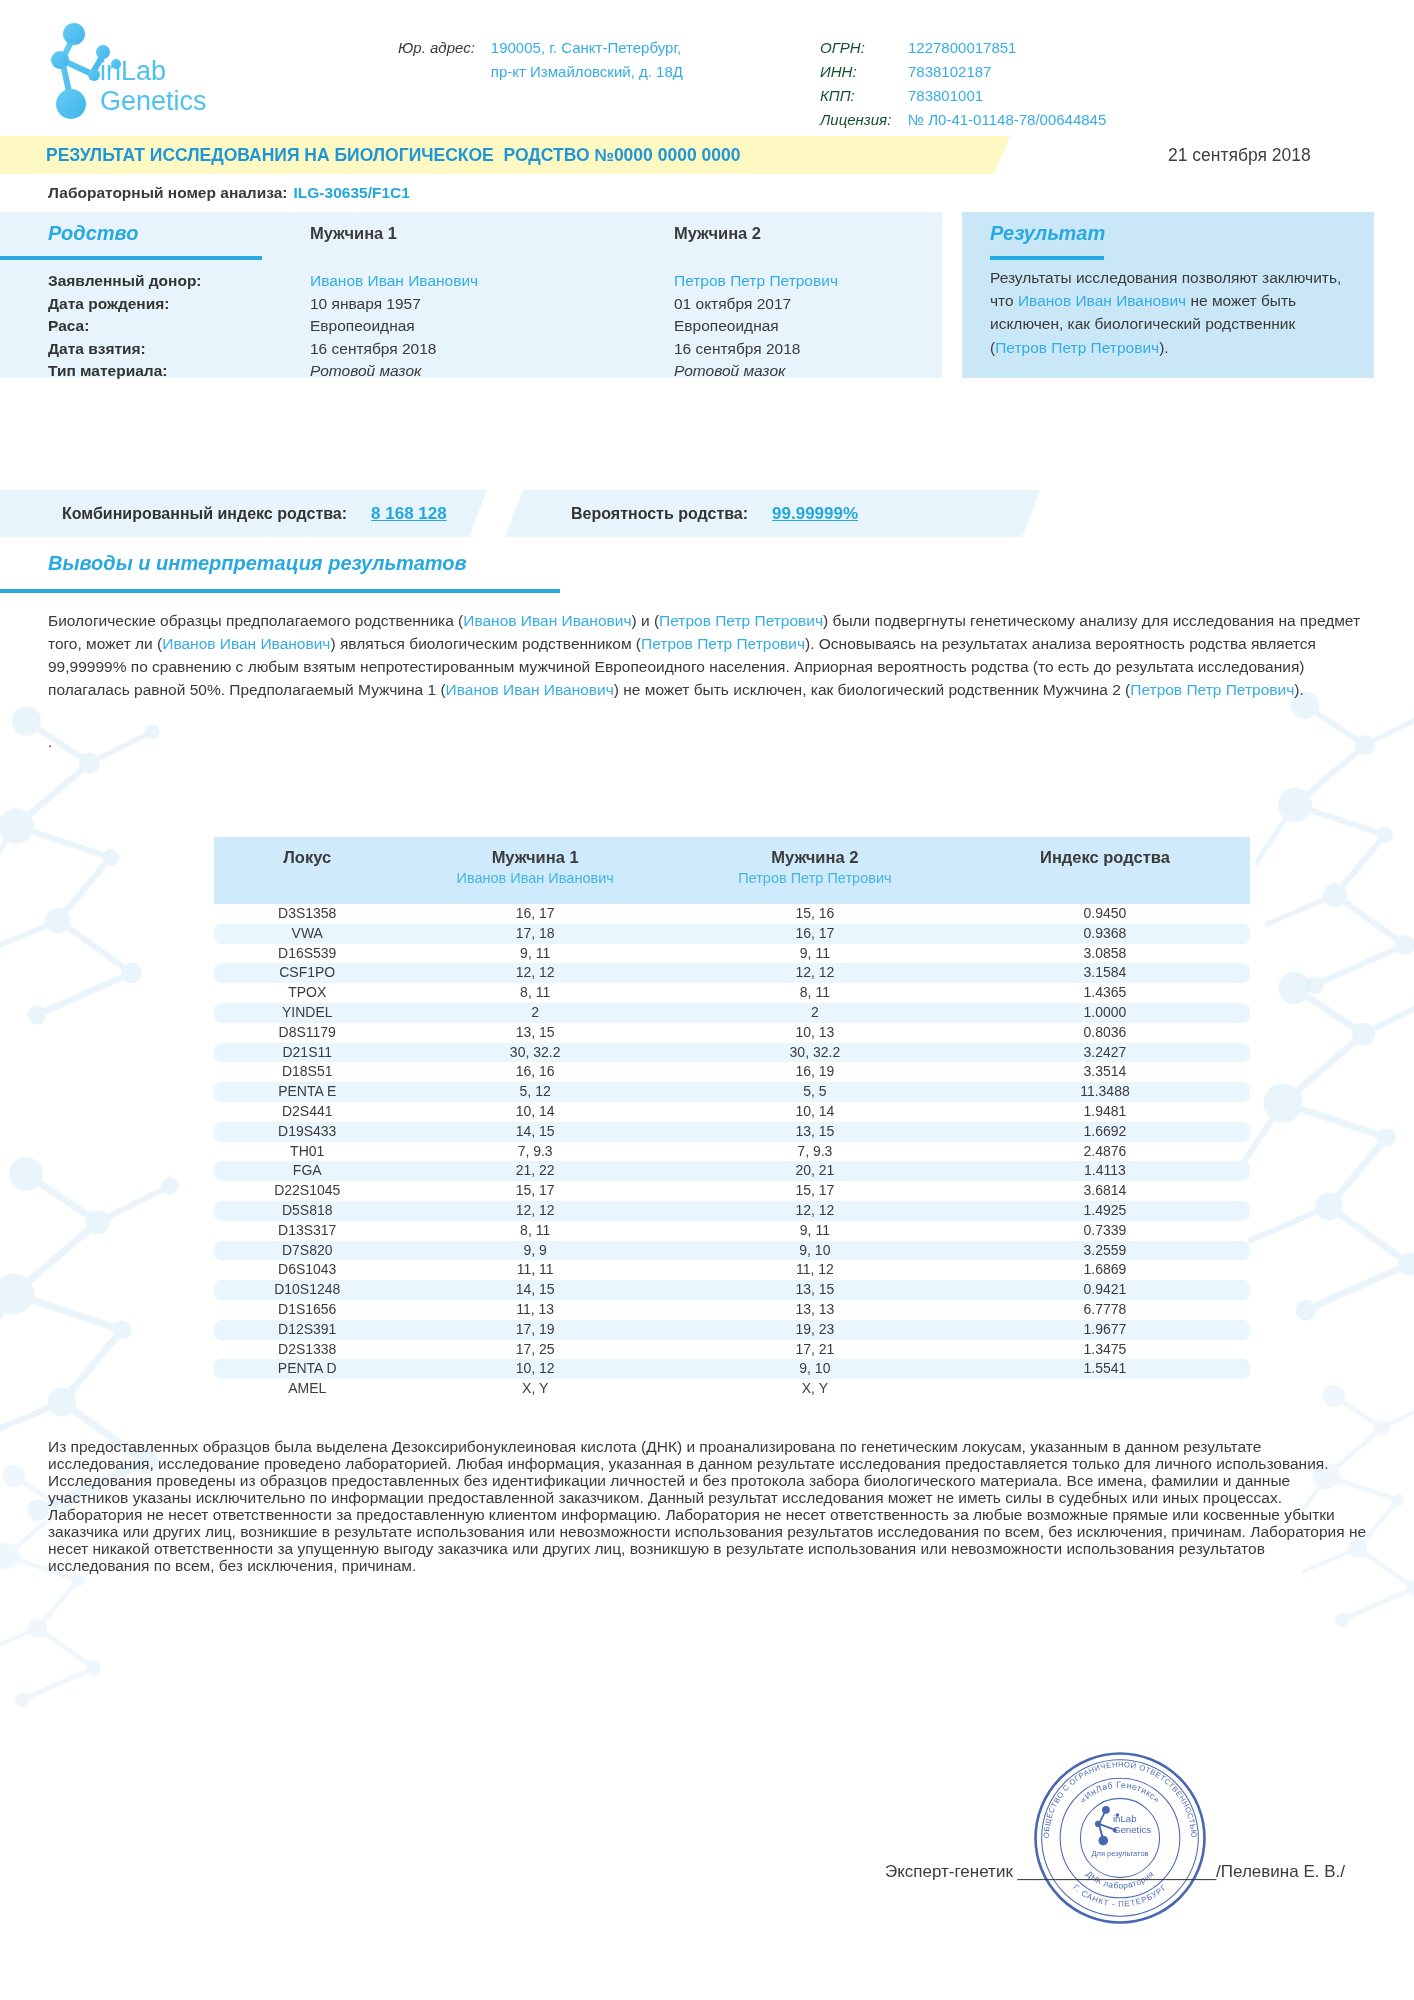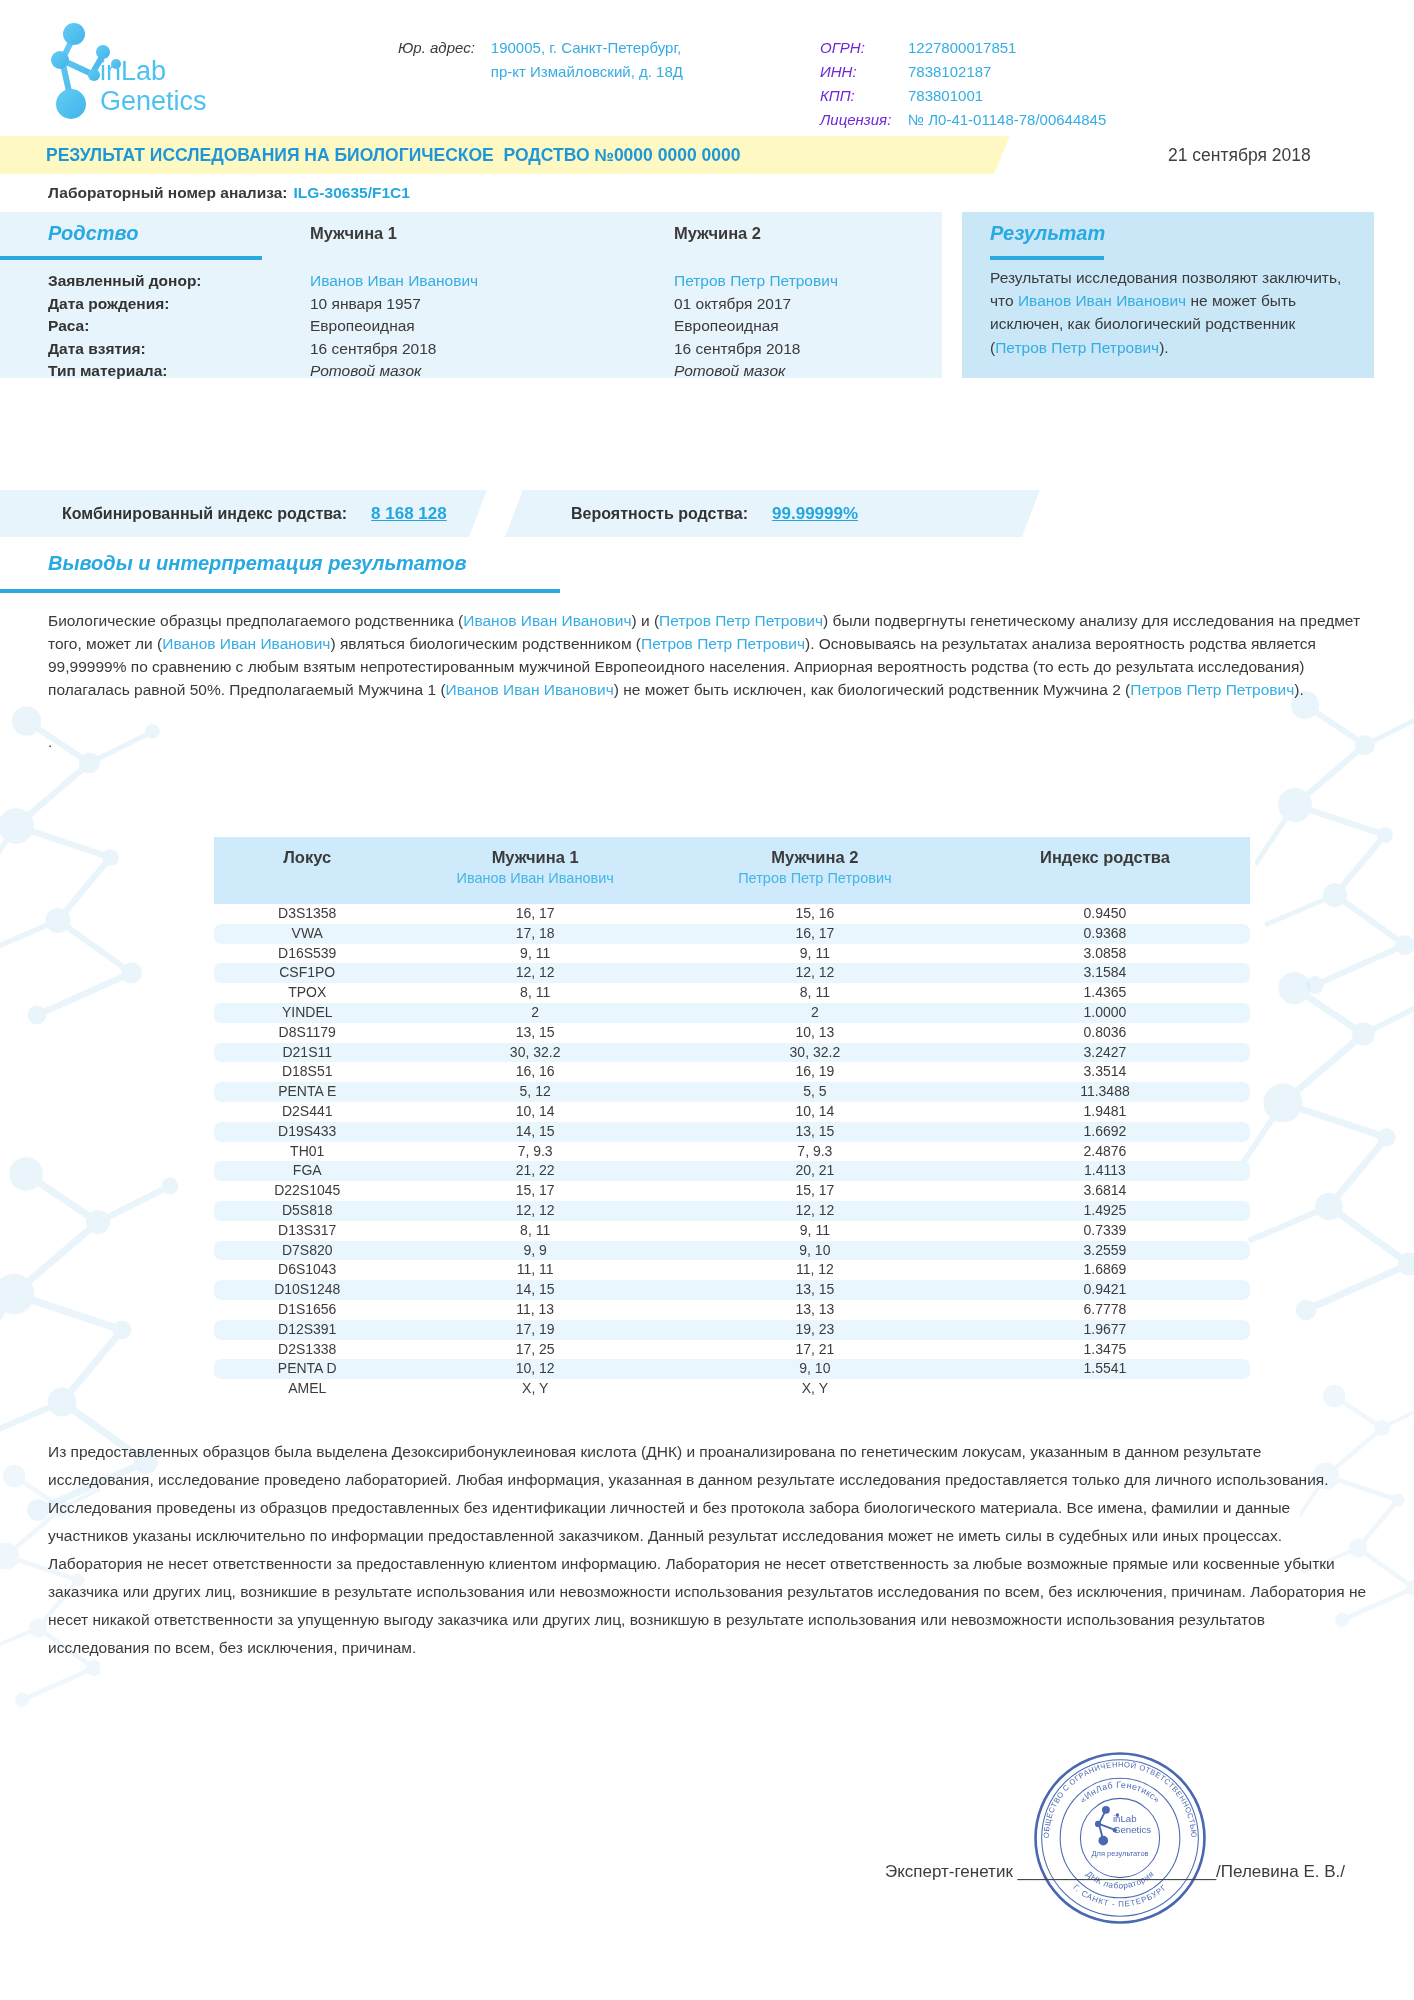--- a/index.html
+++ b/index.html
@@ -6,21 +6,21 @@
   .page{position:relative;width:1414px;height:2000px;background:#fff;overflow:hidden;
         font-family:"Liberation Sans",sans-serif;color:#3a3a3a;}
   .blue{color:#35ADE4;}
   
   .logo{position:absolute;left:40px;top:22px;}
   .addr-block{position:absolute;left:398px;top:36px;font-size:15px;line-height:24px;display:flex;}
   .addr-label{font-style:italic;color:#3a3a3a;margin-right:16px;white-space:nowrap;}
   .addr-lines{color:#35ADE4;}
   .registry{position:absolute;left:820px;top:36px;font-size:15px;line-height:24px;}
   .reg-row{display:flex;}
-  .reg-label{font-style:italic;width:88px;color:#6d28d9;}
+  .reg-label{font-style:italic;width:88px;color:#14532d;}
   .reg-value{color:#35ADE4;white-space:nowrap;}
   
   .title-band{position:absolute;left:0;top:136px;width:1010px;height:38px;background:#fef9c3;
               clip-path:polygon(0 0,100% 0,calc(100% - 16px) 100%,0 100%);}
   .title-text{position:absolute;left:46px;top:0;line-height:38px;font-size:17.5px;font-weight:bold;
               color:#1F97D6;white-space:pre;}
   .title-date{position:absolute;left:1168px;top:136px;height:38px;line-height:38px;font-size:17.5px;color:#3F3F3F;}
   
   .lab-row{position:absolute;left:48px;top:184px;font-size:15.5px;font-weight:bold;}
   .lab-row .val{color:#22A7E0;margin-left:6px;}
@@ -57,21 +57,21 @@
   
   .loci-table{position:absolute;left:214px;top:837px;width:1036px;}
   .thead{background:#CFEAFA;height:67px;display:grid;grid-template-columns:18% 26% 28% 28%;}
   .th{ text-align:center;padding-top:11px;}
   .th-label{font-size:16.5px;font-weight:bold;color:#3b3b3b;}
   .th-sub{font-size:14.5px;color:#45B5E8;margin-top:3px;}
   .trow{display:grid;grid-template-columns:18% 26% 28% 28%;height:19.8px;align-items:center;}
   .trow.alt{background:#EAF6FD;border-radius:7px;}
   .tcell{text-align:center;font-size:14px;color:#3c3c3c;line-height:19.8px;}
   
-  .disclaimer{position:absolute;left:48px;top:1438px;width:1322px;font-size:15.5px;line-height:28px;color:#3a3a3a;}
+  .disclaimer{position:absolute;left:48px;top:1438px;width:1322px;font-size:15.5px;line-height:17px;color:#3a3a3a;}
   
   .signature{position:absolute;left:885px;top:1862px;font-size:17px;color:#3c3c3c;white-space:nowrap;z-index:3;}
   .stamp{position:absolute;left:1032px;top:1750px;width:176px;height:176px;z-index:2;opacity:0.92;}
   
   .wm{position:absolute;opacity:0.55;pointer-events:none;}
 </style>
 </head>
 <body>
 
 <div class="page">

